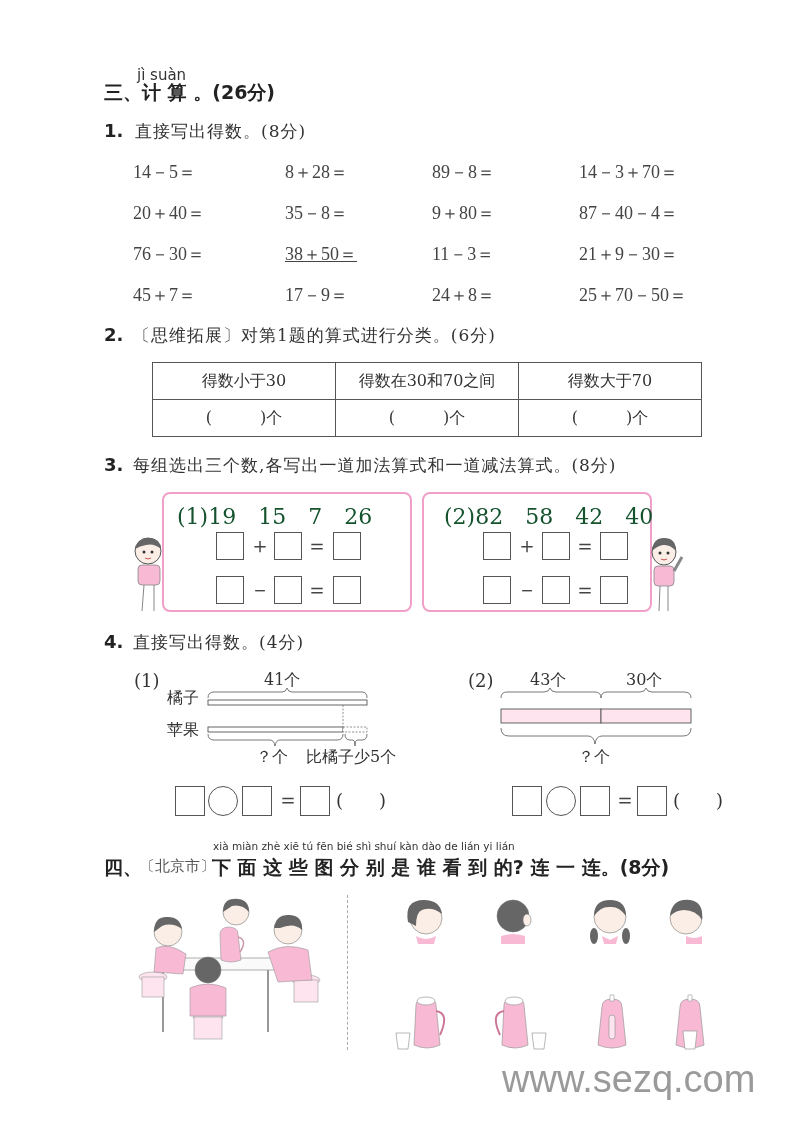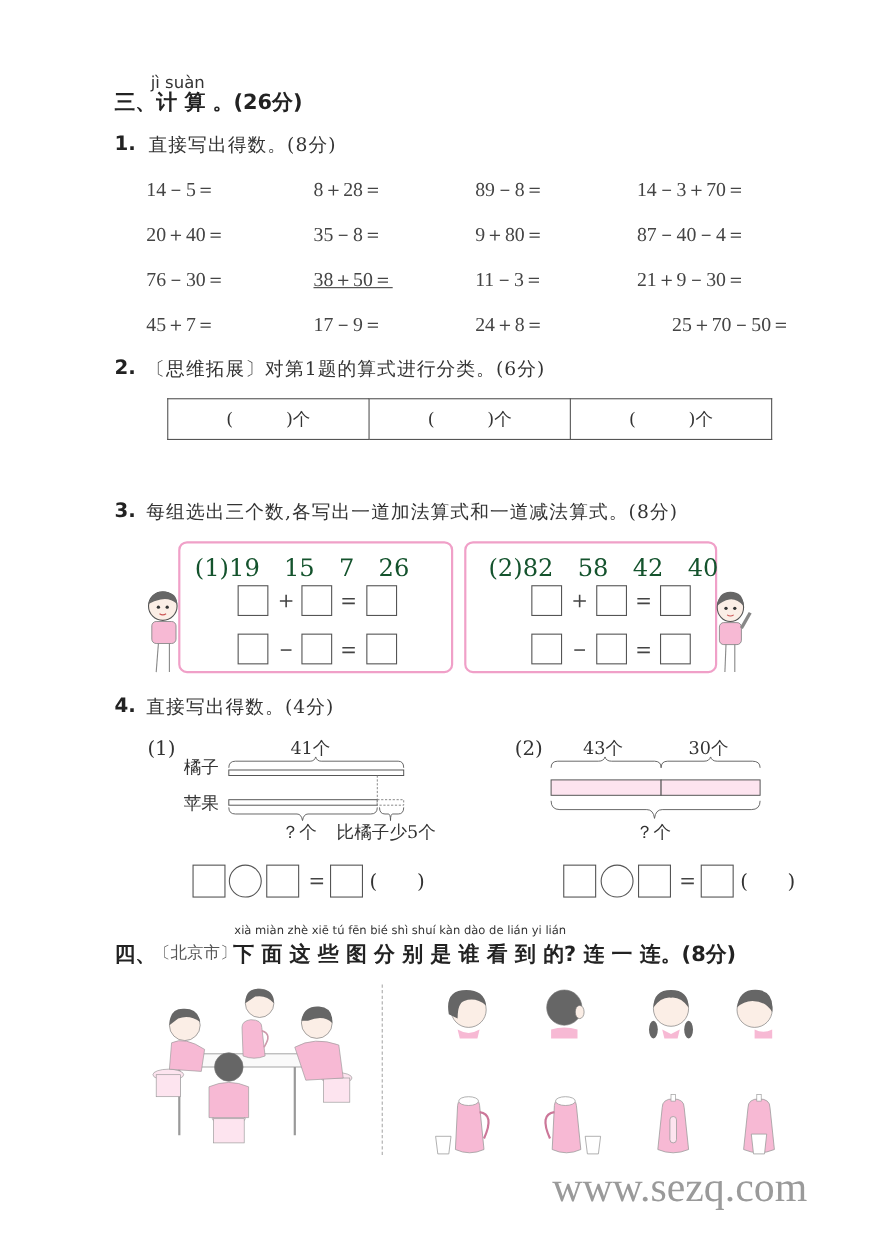--- a/index.html
+++ b/index.html
@@ -13,21 +13,21 @@
   .eq { font-size: 18px; color: #444; white-space: nowrap; font-family: "Liberation Serif", "DejaVu Serif", serif; }
   table.cls { border-collapse: collapse; position: absolute; left: 152px; top: 362px; width: 550px; }
   table.cls td { border: 1px solid #555; height: 34px; text-align: center; font-size: 16px; color: #333; width: 33.3%; }
   .pinkbox { position: absolute; border: 2px solid #f0a0c8; border-radius: 8px; background: #fff; }
   .sq { position: absolute; width: 28px; height: 28px; border: 1.5px solid #555; background: #fff; box-sizing: border-box; }
   .op { position: absolute; font-size: 22px; color: #444; font-family: "DejaVu Sans", sans-serif; }
   .nums { position: absolute; font-size: 22px; color: #14532d; white-space: nowrap; word-spacing: 10px; }
   .circ { position: absolute; width: 30px; height: 30px; border: 1.5px solid #555; border-radius: 50%; box-sizing: border-box; }
   .bsq { position: absolute; width: 30px; height: 30px; border: 1.5px solid #555; box-sizing: border-box; }
   .lbl { position: absolute; font-size: 16px; color: #333; white-space: nowrap; }
-  .watermark { position: absolute; left: 502px; top: 1058px; font-family: Liberation Serif, serif; font-size: 38px; color: #9a9a9a; }
+  .watermark { position: absolute; left: 502px; top: 1058px; font-family: Liberation Sans, sans-serif; font-size: 38px; color: #9a9a9a; }
 </style>
 </head>
 <body>
 
 <div class="abs pinyin" style="left:137px; top:66px;">jì  suàn</div>
 <div class="abs section-title" style="left:104px; top:80px;">三、计 算 。(26分)</div>
 
 <div class="abs qnum" style="left:104px; top:120px;">1.</div>
 <div class="abs qtext" style="left:135px; top:120px;">直接写出得数。(8分)</div>
 
@@ -43,28 +43,33 @@
   <div class="abs eq" style="left:579px; top:201px;">87－40－4＝</div>
 
   <div class="abs eq" style="left:133px; top:242px;">76－30＝</div>
   <div class="abs eq" style="left:285px; top:242px;text-decoration:underline;">38＋50＝</div>
   <div class="abs eq" style="left:432px; top:242px;">11－3＝</div>
   <div class="abs eq" style="left:579px; top:242px;">21＋9－30＝</div>
 
   <div class="abs eq" style="left:133px; top:283px;">45＋7＝</div>
   <div class="abs eq" style="left:285px; top:283px;">17－9＝</div>
   <div class="abs eq" style="left:432px; top:283px;">24＋8＝</div>
-  <div class="abs eq" style="left:611px; top:283px;">25＋70－50＝</div>
+  <div class="abs eq" style="left:579px; top:283px;">25＋70－50＝</div>
 </div>
 
 <div class="abs qnum" style="left:104px; top:324px;">2.</div>
 <div class="abs qtext" style="left:133px; top:324px;">〔思维拓展〕对第1题的算式进行分类。(6分)</div>
 
 <table class="cls">
   <tbody>
+      <tr>
+    <td>得数小于30</td>
+    <td>得数在30和70之间</td>
+    <td>得数大于70</td>
+  </tr>
   <tr>
     <td>(　　　)个</td>
     <td>(　　　)个</td>
     <td>(　　　)个</td>
   </tr>
 </tbody>
   </table>
 
 <div class="abs qnum" style="left:104px; top:454px;">3.</div>
 <div class="abs qtext" style="left:133px; top:454px;">每组选出三个数,各写出一道加法算式和一道减法算式。(8分)</div>

